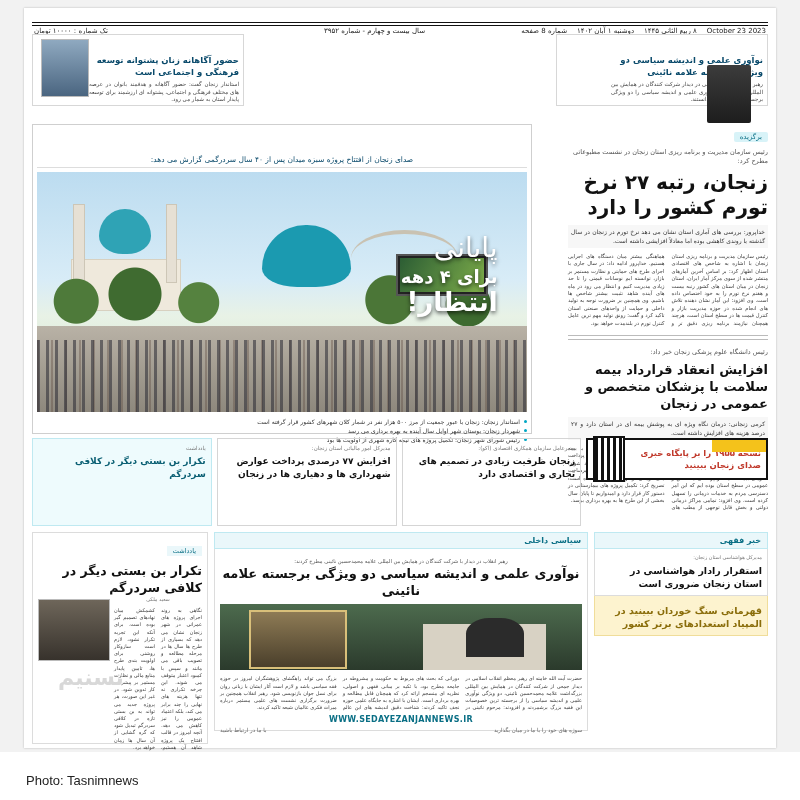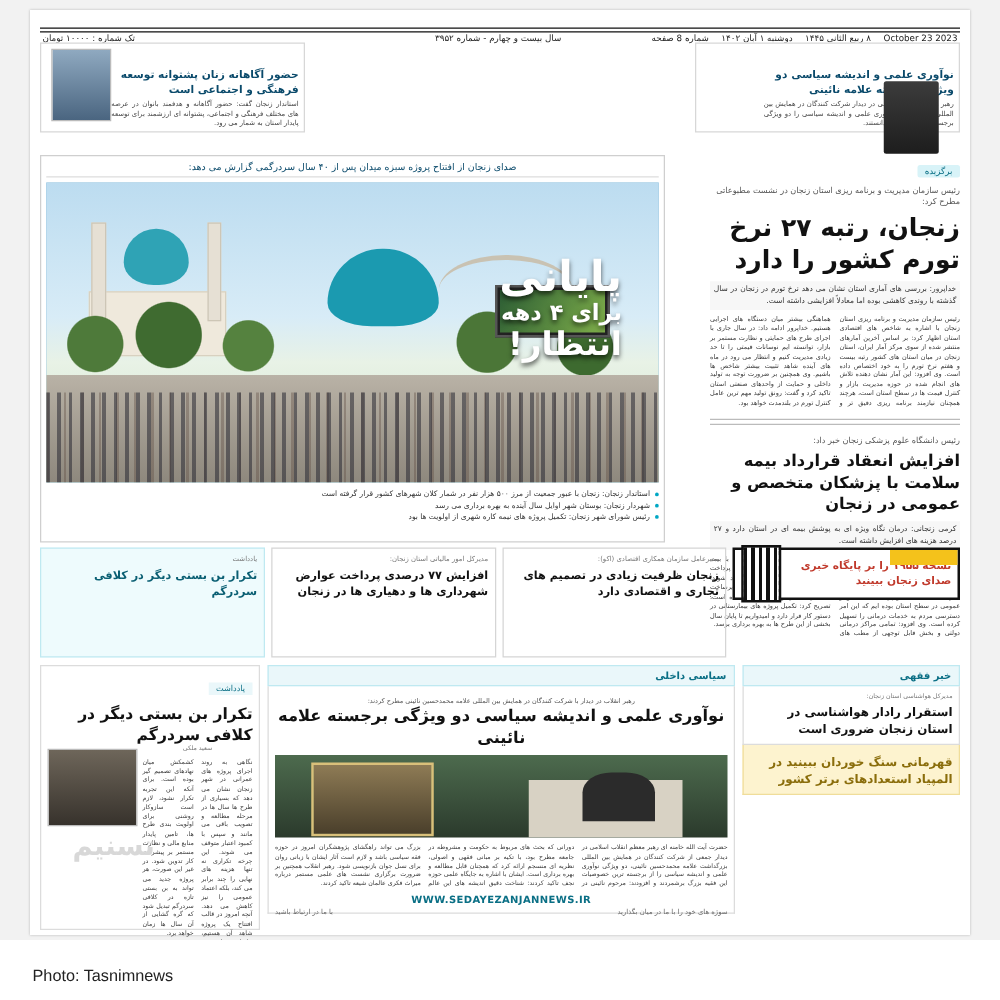--- a/index.html
+++ b/index.html
@@ -8,21 +8,21 @@
   .paper{position:absolute;left:24px;top:8px;width:752px;height:740px;background:#ffffff;box-shadow:0 0 2px rgba(0,0,0,.25);}
   .footer{position:absolute;left:0;bottom:0;width:800px;height:48px;background:#ffffff;}
   .photo-credit{position:absolute;left:26px;bottom:12px;font-size:13px;color:#222;font-family:"Liberation Sans",sans-serif;}
 
   
   .masthead{position:absolute;left:0;top:0;width:752px;height:112px;}
   .mast-rules{position:absolute;left:8px;top:14px;width:736px;height:1px;background:#111;}
   .mast-rules2{position:absolute;left:8px;top:17px;width:736px;height:1px;background:#111;}
   .mast-meta{position:absolute;top:16px;height:14px;font-size:7px;color:#222;display:flex;align-items:center;gap:10px;}
   .mast-meta.left{left:10px;}
-  .mast-meta.center{left:300px;margin-left:24px;}
+  .mast-meta.center{left:300px;}
   .mast-meta.right{right:10px;}
 
   .logo-wrap{position:absolute;left:50%;transform:translateX(-50%);top:24px;width:260px;text-align:center;}
   .logo-main{font-size:46px;font-weight:bold;color:#00a7c4;letter-spacing:-1px;line-height:48px;}
   .logo-sub{font-size:9px;color:#00a7c4;margin-top:-2px;}
   .logo-url{font-size:7px;color:#444;margin-top:3px;letter-spacing:.5px;}
 
   .mast-box{position:absolute;top:26px;width:212px;height:72px;border:1px solid #d7d7d7;background:#fff;padding:4px;box-sizing:border-box;}
   .mast-box.right{right:8px;}
   .mast-box.left{left:8px;}
@@ -38,21 +38,21 @@
   .hl-sub{font-size:6.5px;color:#555;margin-top:5px;line-height:9px;}
   .hl-title{font-size:20px;font-weight:bold;color:#111;line-height:25px;margin-top:4px;text-align:right;}
   .hl-title.small{font-size:13px;line-height:17px;}
   .hl-lead{font-size:6px;color:#333;line-height:8.5px;margin-top:5px;text-align:justify;background:#f7f7f7;padding:3px;}
   .body-text{font-size:5.2px;color:#3a3a3a;line-height:7.4px;text-align:justify;margin-top:5px;
     column-count:2;column-gap:7px;}
   .dbl-rule{height:3px;border-top:1px solid #bbb;border-bottom:1px solid #bbb;margin:8px 0;}
 
   
   .main-block{position:absolute;left:8px;top:116px;width:500px;height:310px;border:1px solid #cfcfcf;background:#fff;padding:4px;box-sizing:border-box;}
-  .mb-topline{font-size:7.5px;color:#0a4a6b;text-align:center;border-bottom:1px solid #ddd;padding-bottom:3px;}
+  .mb-topline{font-size:7.5px;color:#0a4a6b;text-align:center;border-bottom:1px solid #ddd;padding-bottom:3px;margin-top:26px;}
   .photo{position:relative;margin-top:4px;width:100%;height:240px;overflow:hidden;background:#7fb7d8;}
   .sky{position:absolute;inset:0;background:linear-gradient(#bcdcf0 0%,#d8ecf7 45%,#e8f2e6 60%,#cfe0c4 100%);}
   .mosque{position:absolute;left:6%;top:6%;width:24%;height:52%;}
   .dome{position:absolute;left:28%;top:18%;width:44%;height:36%;background:#2fa3b5;border-radius:50% 50% 46% 46%/60% 60% 40% 40%;}
   .minaret{position:absolute;width:8%;height:62%;background:#e6e0d4;border:1px solid #cdc6b6;}
   .minaret.m1{left:6%;top:14%;}
   .minaret.m2{right:6%;top:14%;}
   .mbase{position:absolute;left:4%;bottom:0;width:92%;height:40%;background:#efe9dc;border:1px solid #d8d1c0;}
   .bigdome{position:absolute;left:46%;top:22%;width:18%;height:26%;background:#1b9ab0;border-radius:50% 50% 40% 40%/70% 70% 30% 30%;}
   .arch{position:absolute;left:64%;top:24%;width:22%;height:22%;border-top:4px solid #c9c2b2;border-radius:50% 50% 0 0;}
@@ -62,21 +62,21 @@
      radial-gradient(circle at 33% 62%,#55823f 0 20px,transparent 21px),
      radial-gradient(circle at 72% 58%,#4b7637 0 24px,transparent 25px),
      radial-gradient(circle at 88% 64%,#3d6a2f 0 22px,transparent 23px);}
   .plaza{position:absolute;left:0;right:0;bottom:0;height:36%;background:linear-gradient(#b9b2a6,#8e887d);}
   .crowd{position:absolute;left:0;right:0;bottom:0;height:30%;background:
      repeating-linear-gradient(90deg,rgba(40,40,50,.55) 0 3px,transparent 3px 9px),
      repeating-linear-gradient(90deg,rgba(90,70,60,.35) 0 2px,transparent 2px 14px);}
   .screen{position:absolute;right:8%;top:34%;width:18%;height:16%;background:#222;border:2px solid #555;}
   .screen i{position:absolute;inset:2px;background:linear-gradient(120deg,#2c5d34,#7fae4a);display:block;}
   .bigtitle{position:absolute;right:6%;top:24%;text-align:right;color:#fff;text-shadow:0 2px 4px rgba(0,0,0,.65);}
-  .bigtitle .l1{font-size:34px;font-weight:bold;line-height:36px;}
+  .bigtitle .l1{font-size:28px;font-weight:normal;line-height:36px;}
   .bigtitle .l2{font-size:18px;font-weight:bold;line-height:22px;}
   .bigtitle .l3{font-size:26px;font-weight:bold;line-height:28px;}
   .bullets{margin-top:5px;font-size:6px;color:#333;line-height:9px;text-align:right;}
   .bullets div{padding-right:7px;position:relative;}
   .bullets div:before{content:"";position:absolute;right:0;top:3px;width:3px;height:3px;background:#00a7c4;border-radius:50%;}
 
   
   .strip{position:absolute;left:8px;top:430px;width:736px;height:88px;display:flex;flex-direction:row-reverse;gap:5px;}
   .sbox{flex:1;border:1px solid #d5d5d5;padding:5px;box-sizing:border-box;}
   .sbox .sh{font-size:5.5px;color:#777;line-height:8px;}

